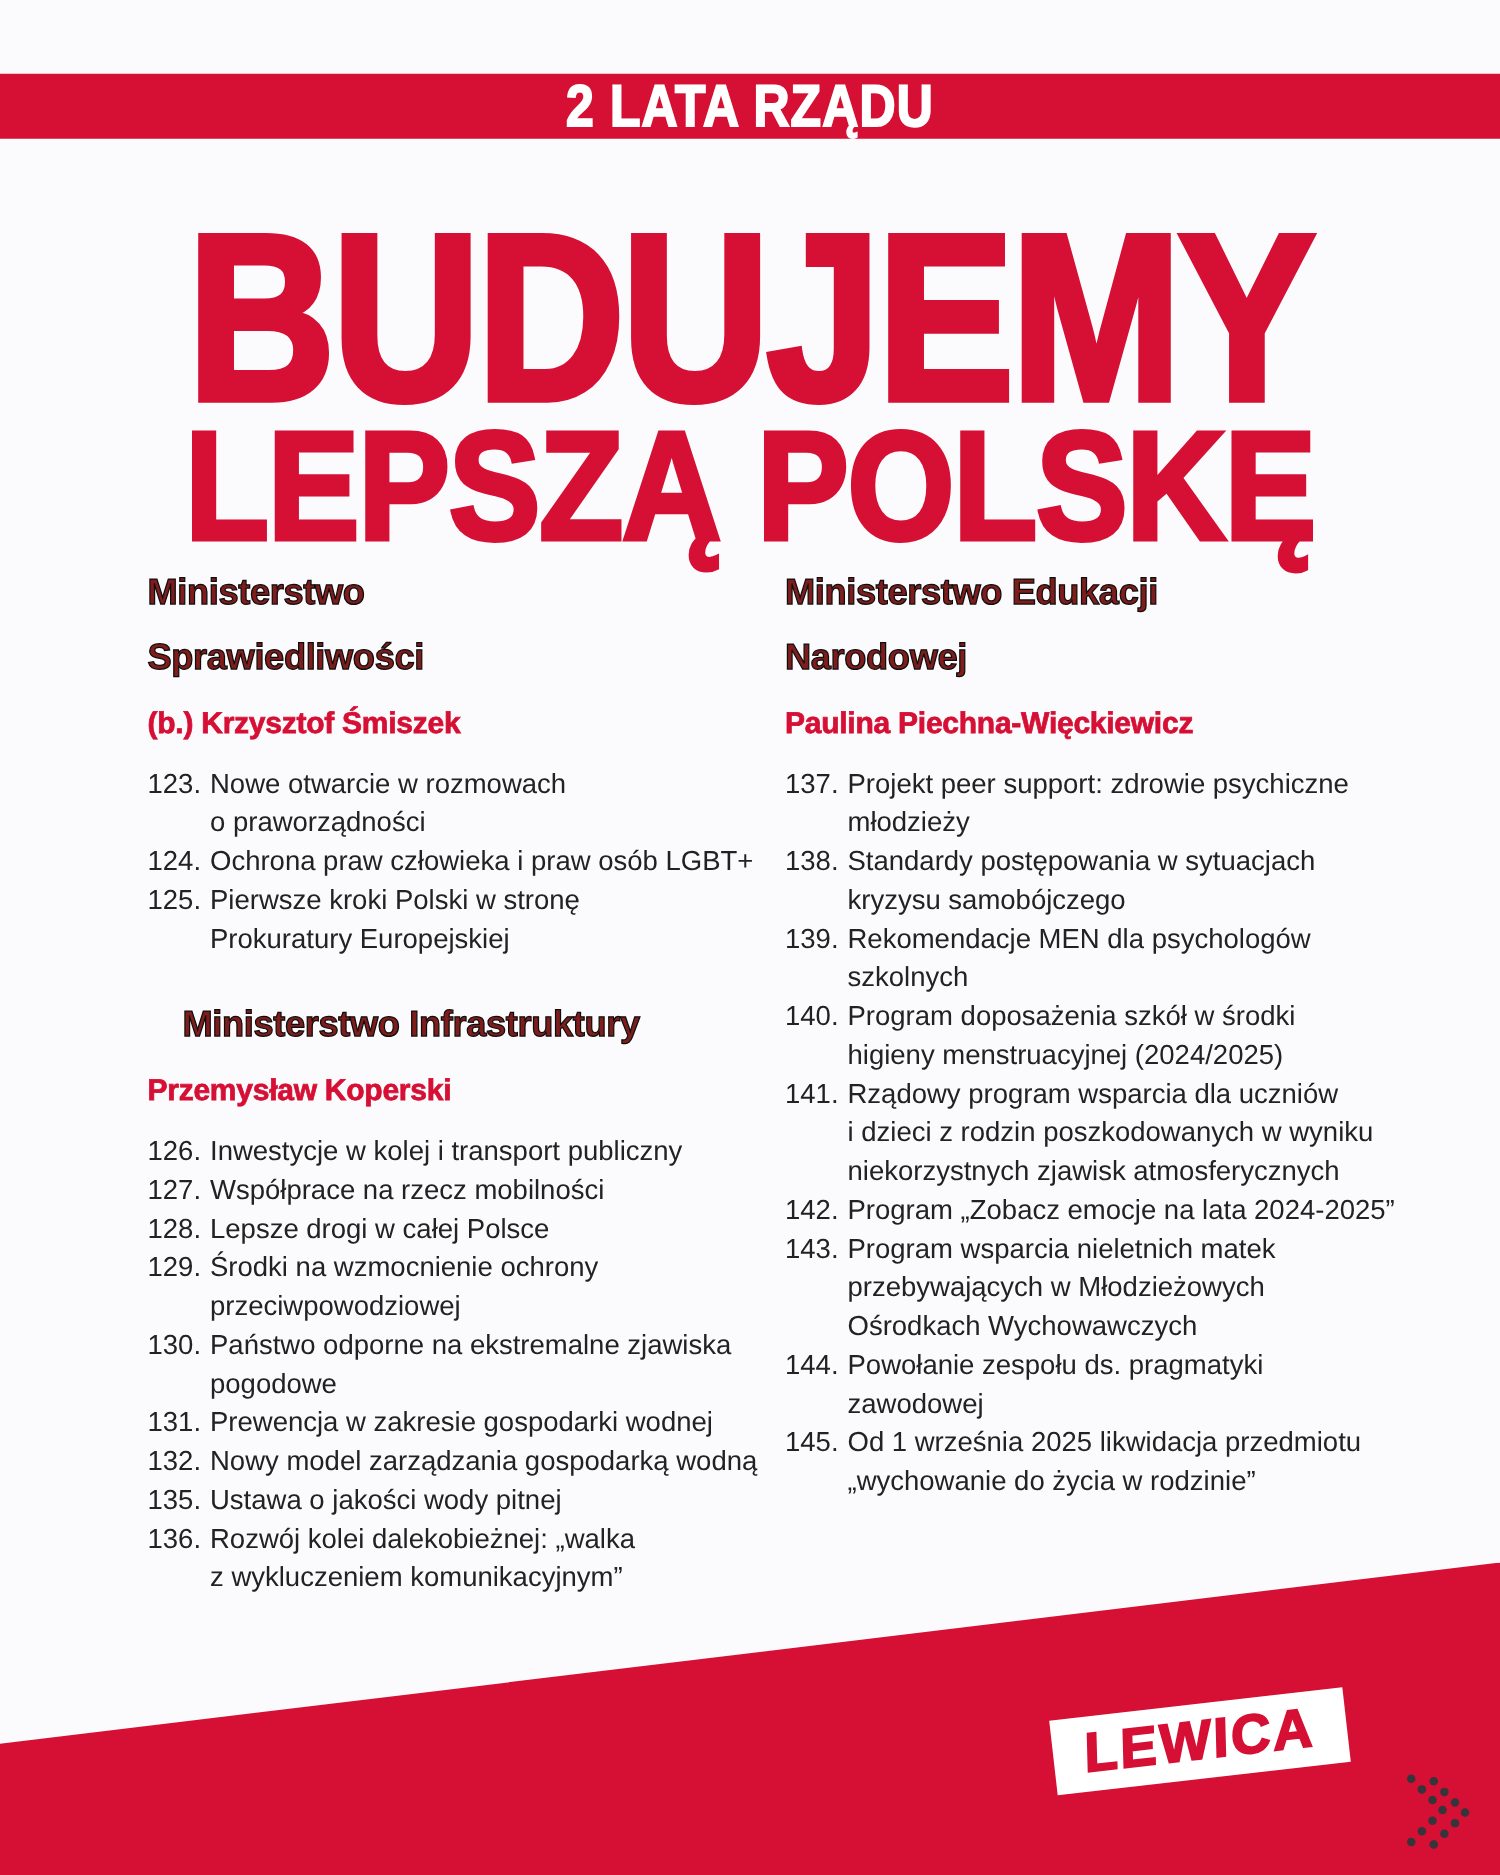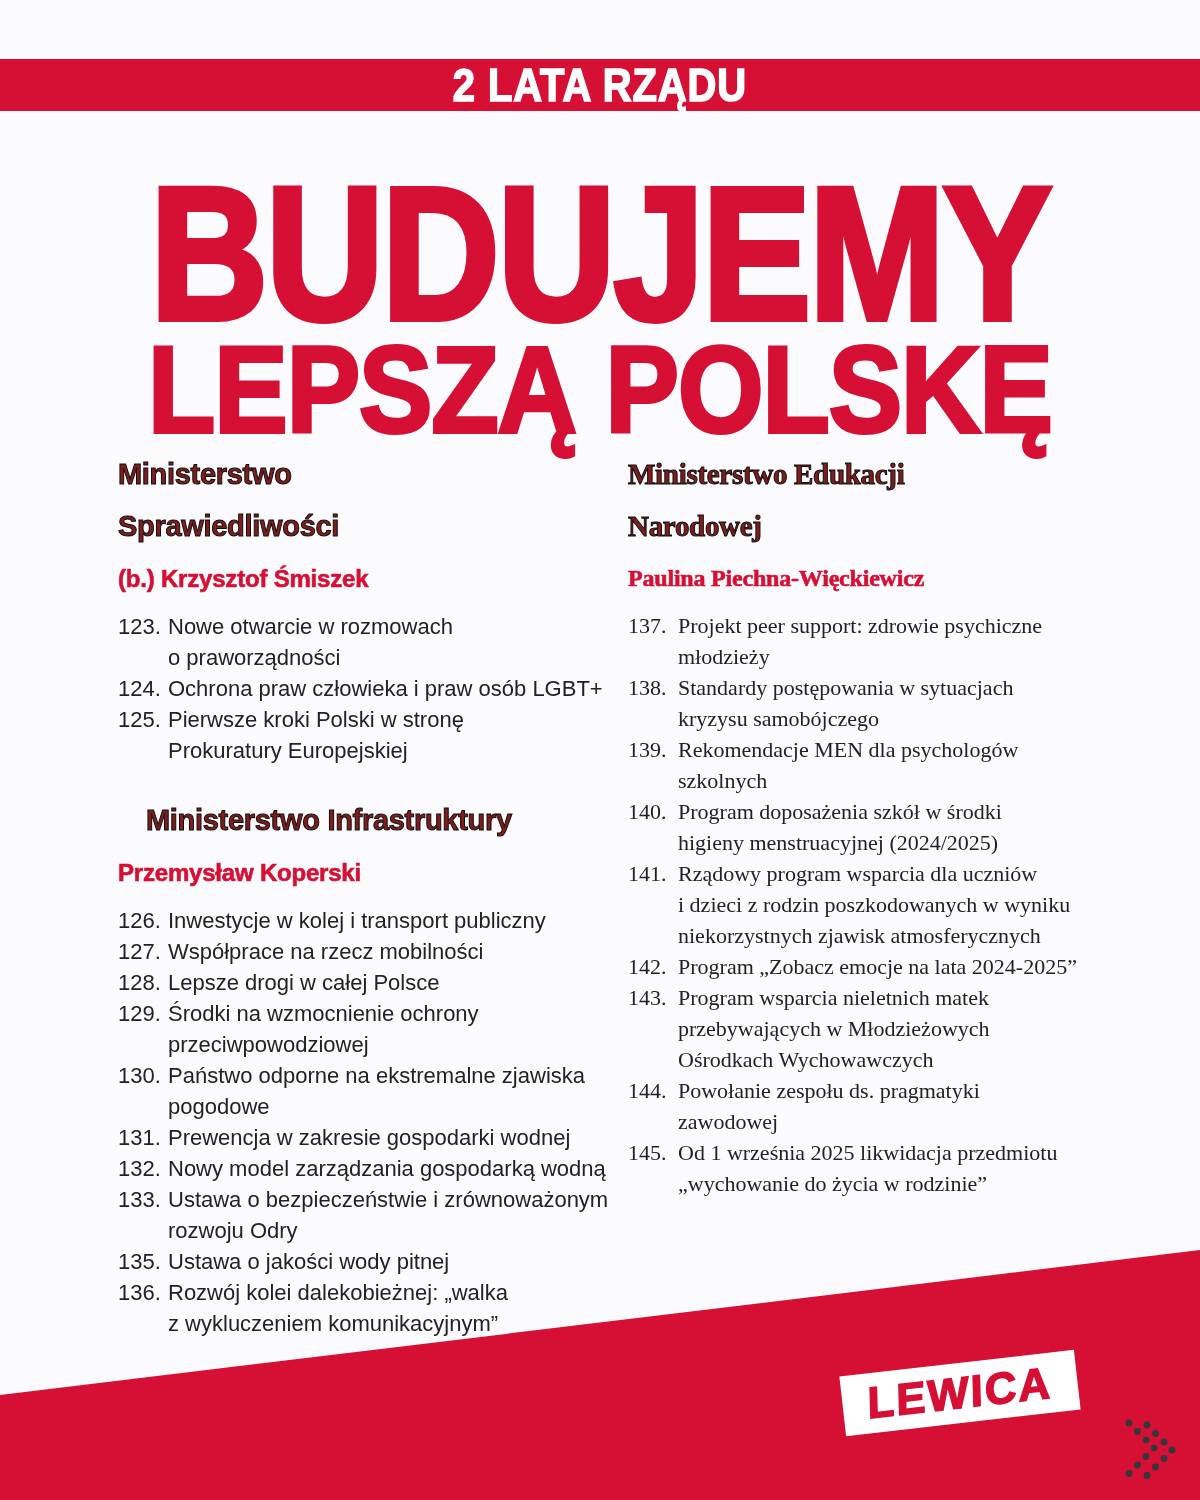--- a/index.html
+++ b/index.html
@@ -28,21 +28,21 @@
     -webkit-text-stroke:5px #D60F34;
   }
   .title2{
     top:328px;font-size:110px;letter-spacing:-1px;
     transform:scale(1.0,1.12);transform-origin:top center;
     -webkit-text-stroke:3.5px #D60F34;
   }
   
   .col{position:absolute;top:448px;}
   .col-left{left:118px;width:520px;}
-  .col-right{left:628px;width:550px;font-family:Liberation Serif, serif;}
+  .col-right{left:628px;width:550px;}
   .ministry{
     margin:0;color:#7f1d1d;font-size:29px;font-weight:bold;line-height:52px;
     letter-spacing:-0.3px;white-space:pre-line;-webkit-text-stroke:1px #0D0D0D;
   }
   .ministry.second{margin-top:28px;margin-left:28px;}
   .minister{
     margin-top:13px;color:#D60F34;font-size:24px;font-weight:bold;
     letter-spacing:-0.2px;-webkit-text-stroke:0.6px #D60F34;
   }
   .list{margin-top:18px;font-size:22px;line-height:31px;color:#222;}
@@ -96,22 +96,20 @@
     <div class="list">
       <div class="item"><span class="num">126.</span><span class="txt">Inwestycje w kolej i transport publiczny</span></div>
       <div class="item"><span class="num">127.</span><span class="txt">Współprace na rzecz mobilności</span></div>
       <div class="item"><span class="num">128.</span><span class="txt">Lepsze drogi w całej Polsce</span></div>
       <div class="item"><span class="num">129.</span><span class="txt">Środki na wzmocnienie ochrony
 przeciwpowodziowej</span></div>
       <div class="item"><span class="num">130.</span><span class="txt">Państwo odporne na ekstremalne zjawiska
 pogodowe</span></div>
       <div class="item"><span class="num">131.</span><span class="txt">Prewencja w zakresie gospodarki wodnej</span></div>
       <div class="item"><span class="num">132.</span><span class="txt">Nowy model zarządzania gospodarką wodną</span></div>
-      <div class="item"><span class="num">133.</span><span class="txt">Ustawa o bezpieczeństwie i zrównoważonym
-rozwoju Odry</span></div>
       <div class="item"><span class="num">135.</span><span class="txt">Ustawa o jakości wody pitnej</span></div>
       <div class="item"><span class="num">136.</span><span class="txt">Rozwój kolei dalekobieżnej: „walka
 z wykluczeniem komunikacyjnym”</span></div>
     </div>
   </div>
 
   <div class="col col-right">
     <h2 class="ministry">Ministerstwo Edukacji
 Narodowej</h2>
     <div class="minister">Paulina Piechna-Więckiewicz</div>

